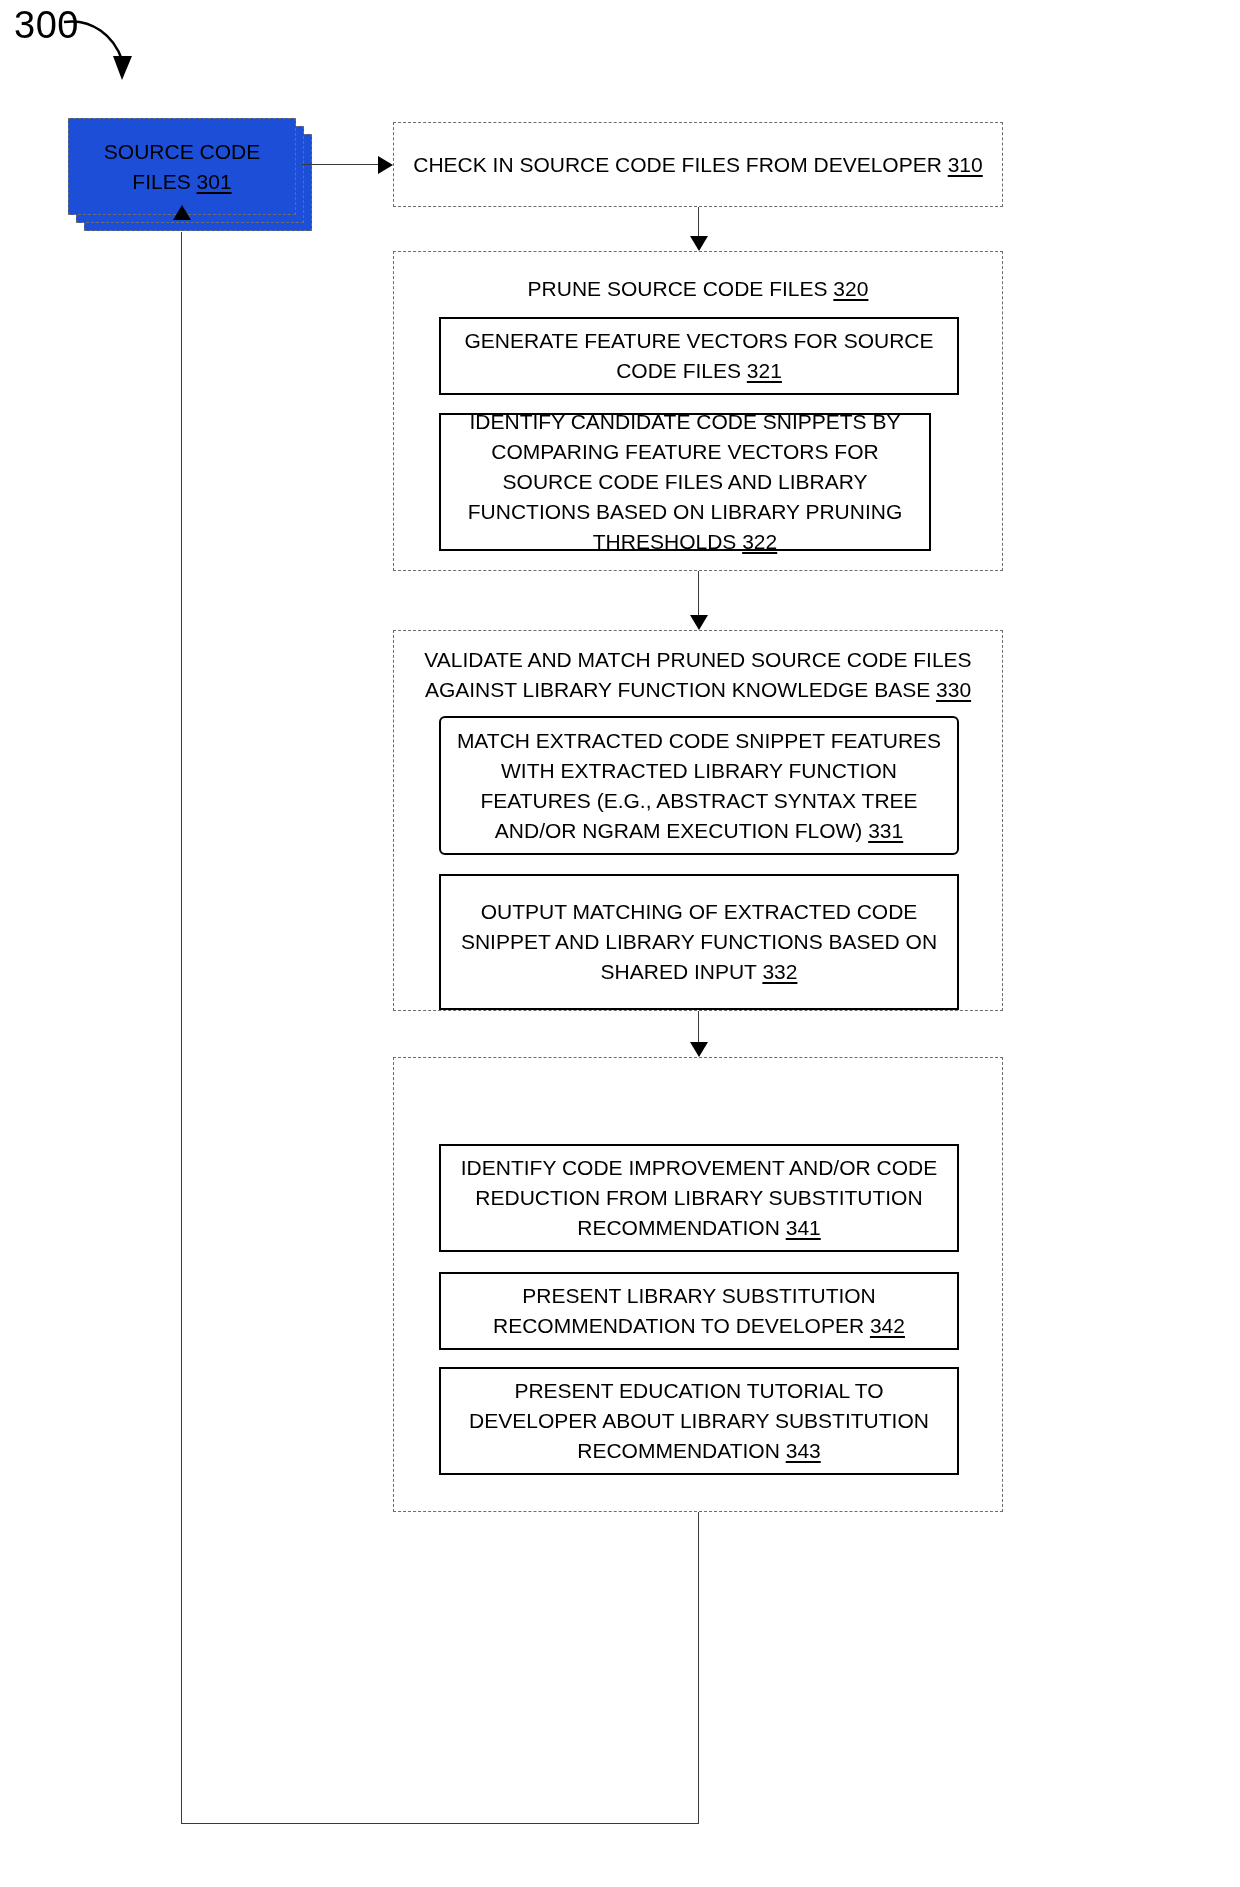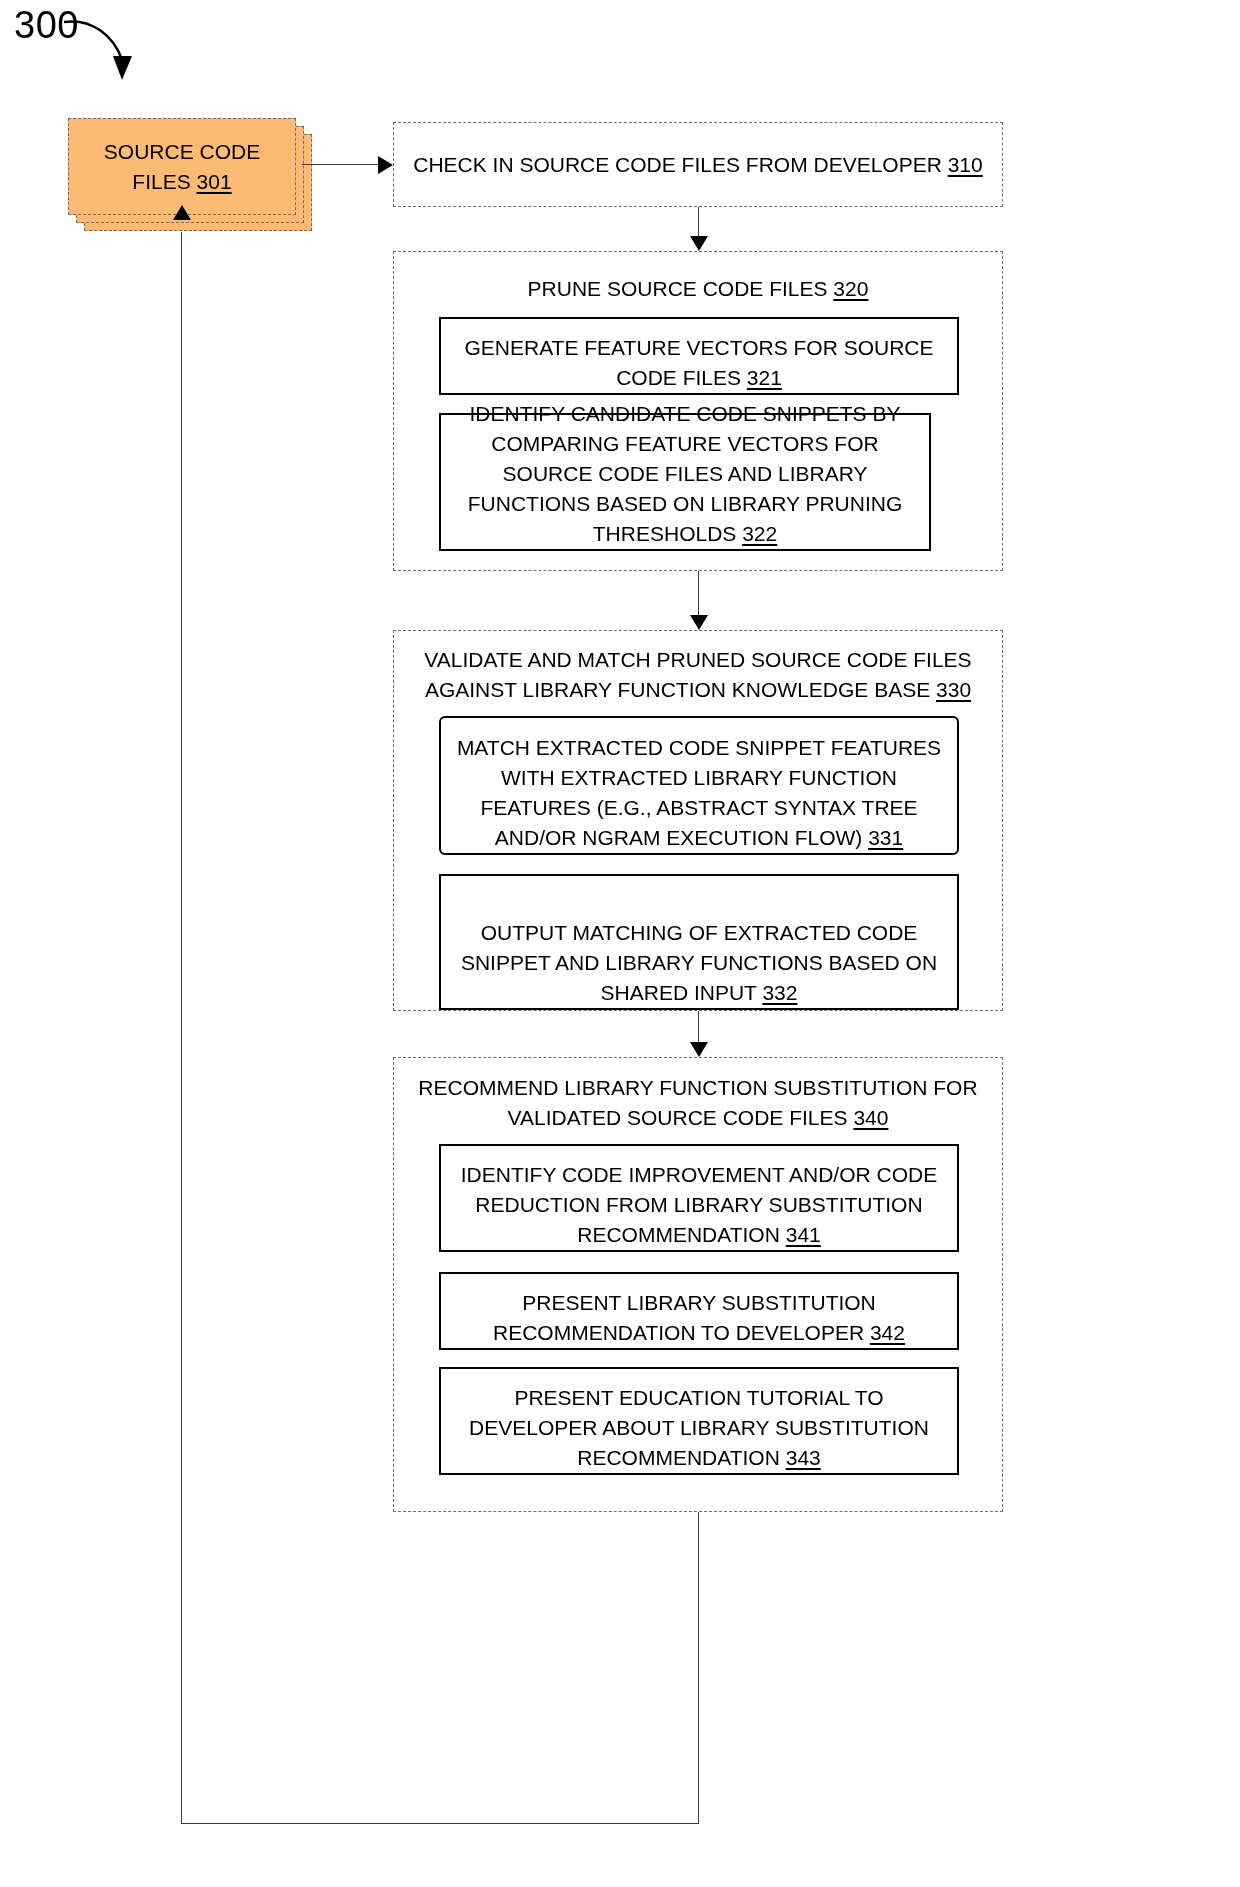--- a/index.html
+++ b/index.html
@@ -43,21 +43,21 @@
     border: 1px dashed #6d6d6d;
     background: #ffffff;
     box-sizing: border-box;
   }
   .inner-box {
     position: absolute;
     border: 2px solid #000000;
     background: #ffffff;
     box-sizing: border-box;
     display: flex;
-    align-items: flex-end;
+    align-items: center;
     justify-content: center;
     text-align: center;
   }
   .box-title {
     position: absolute;
     left: 0;
     right: 0;
     text-align: center;
     font-size: 21px;
     line-height: 30px;
@@ -76,21 +76,21 @@
   .stack-wrap {
     position: absolute;
     left: 68px;
     top: 118px;
     width: 240px;
     height: 115px;
   }
   .stack-sheet {
     position: absolute;
     border: 1px dashed #6d6d6d;
-    background: #fdba74;
+    background: #1d4ed8;
     box-sizing: border-box;
     width: 228px;
     height: 97px;
   }
   .stack-sheet.s3 { left: 16px; top: 16px; }
   .stack-sheet.s2 { left: 8px;  top: 8px;  }
   .stack-sheet.s1 { left: 0;    top: 0;    }
   .stack-sheet.s1 {
     display: flex;
     align-items: center;
@@ -202,23 +202,20 @@
       <div class="inner-text">
         <span>OUTPUT MATCHING OF EXTRACTED CODE SNIPPET AND LIBRARY FUNCTIONS BASED ON SHARED INPUT </span><span class="refnum">332</span>
       </div>
     </div>
   </div>
 
   <div class="conn conn-v" style="left:698px; top:1011px; height:35px;"></div>
   <div class="arrow-head-down" style="left:690px; top:1042px;"></div>
 
   <div class="outer-box" id="box-340" style="left:393px; top:1057px; width:610px; height:455px;">
-    <div class="box-title" style="top:15px;">
-      <span>RECOMMEND LIBRARY FUNCTION SUBSTITUTION FOR VALIDATED SOURCE CODE FILES </span><span class="refnum">340</span>
-    </div>
 
     <div class="inner-box" style="left:45px; top:86px; width:520px; height:108px;">
       <div class="inner-text">
         <span>IDENTIFY CODE IMPROVEMENT AND/OR CODE REDUCTION FROM LIBRARY SUBSTITUTION RECOMMENDATION </span><span class="refnum">341</span>
       </div>
     </div>
 
     <div class="inner-box" style="left:45px; top:214px; width:520px; height:78px;">
       <div class="inner-text">
         <span>PRESENT LIBRARY SUBSTITUTION RECOMMENDATION TO DEVELOPER </span><span class="refnum">342</span>

